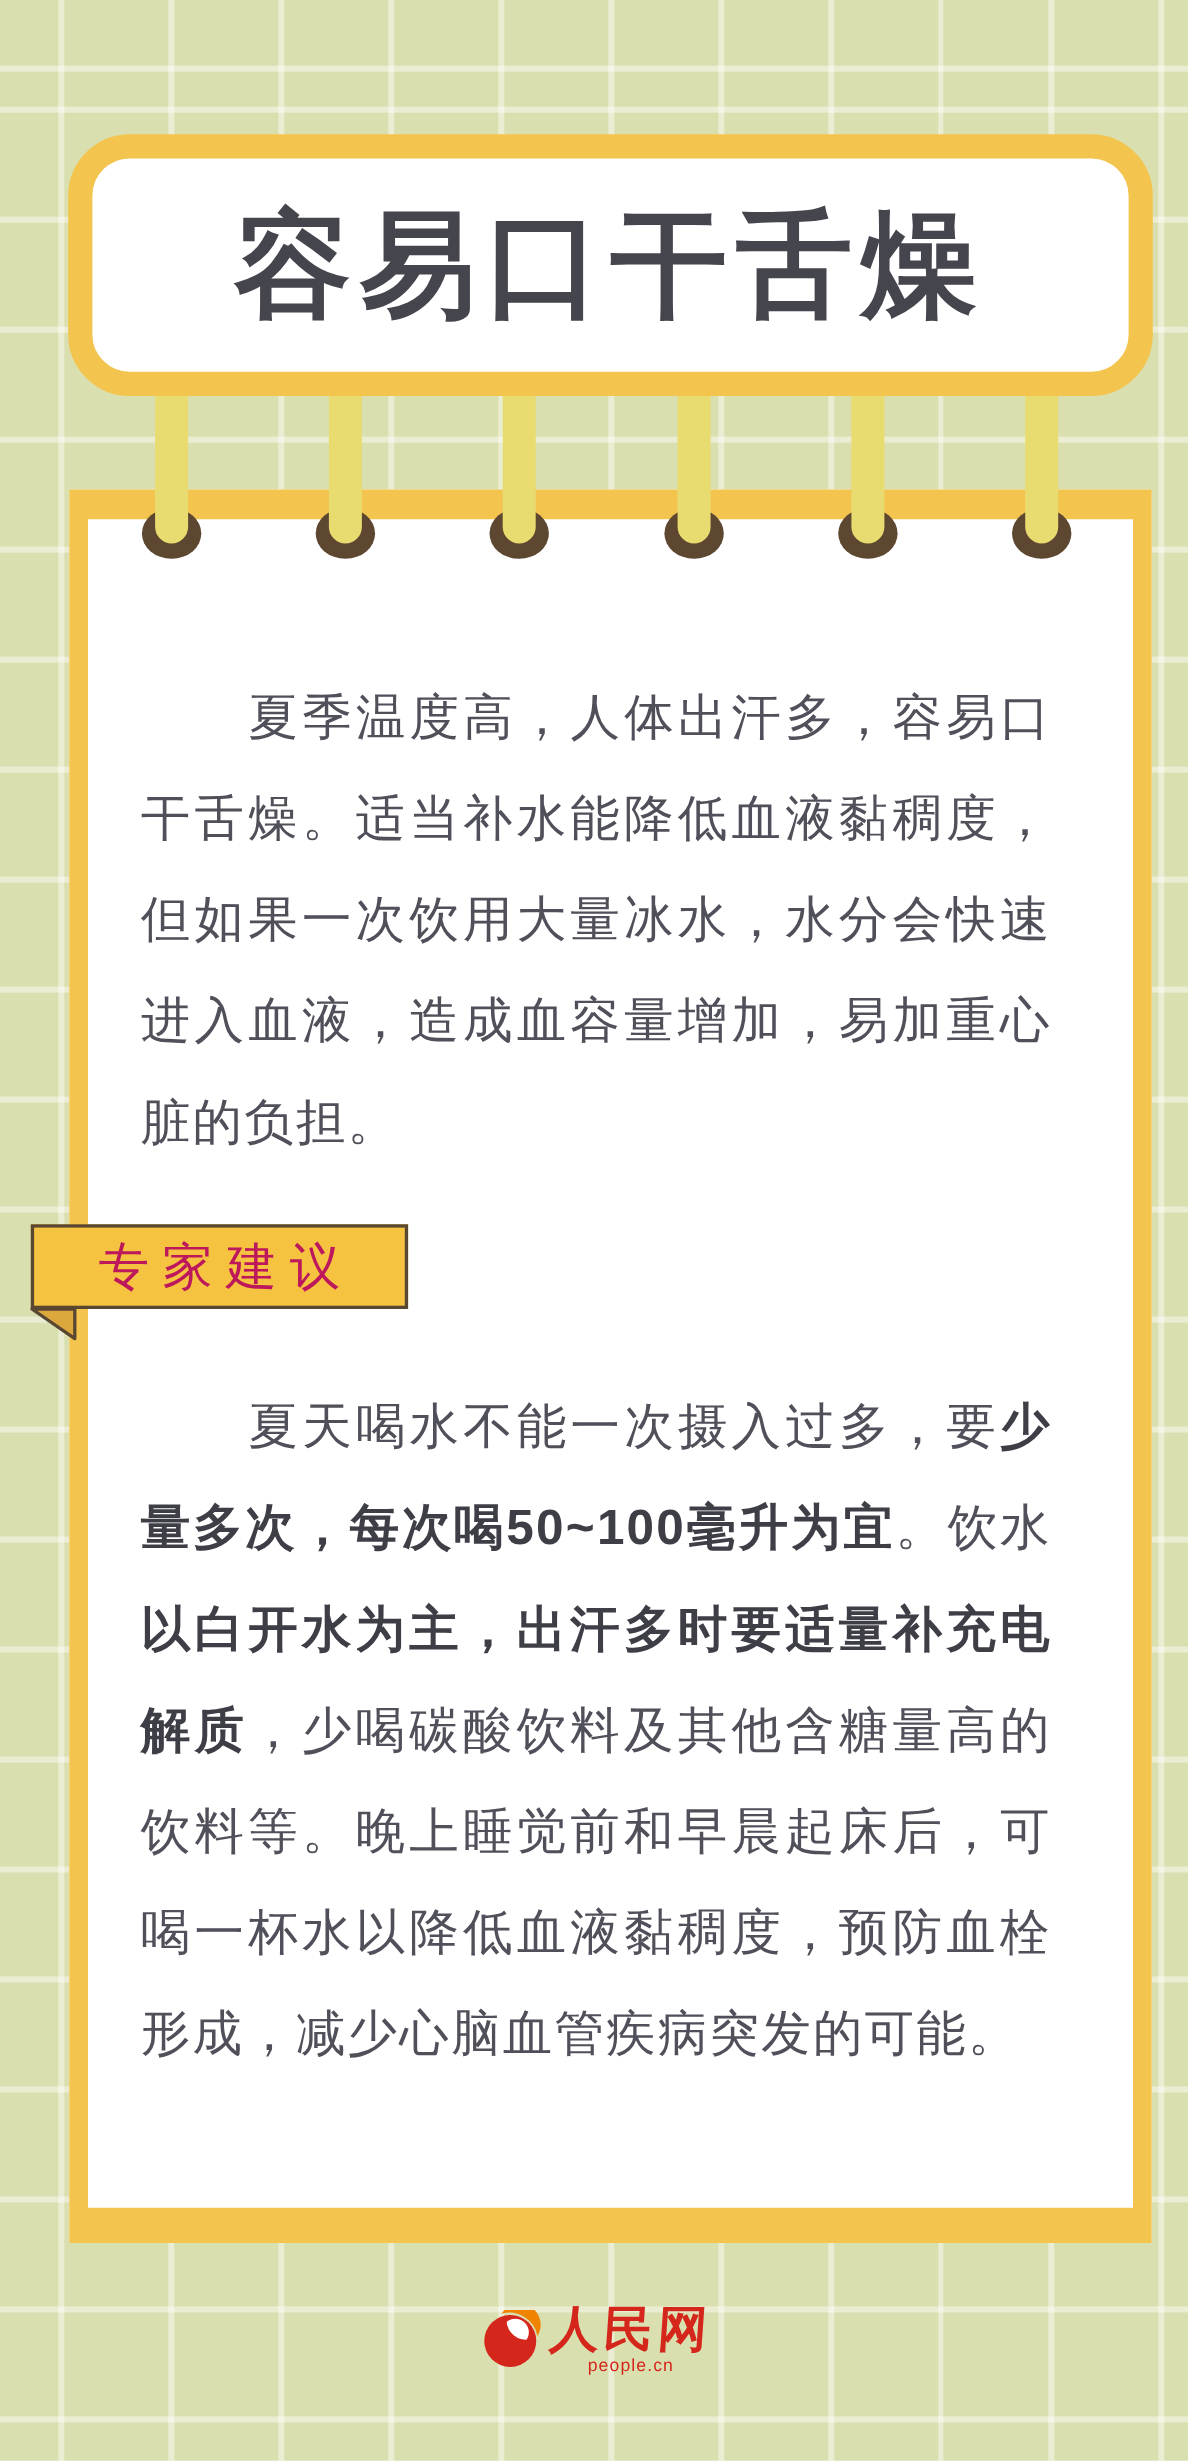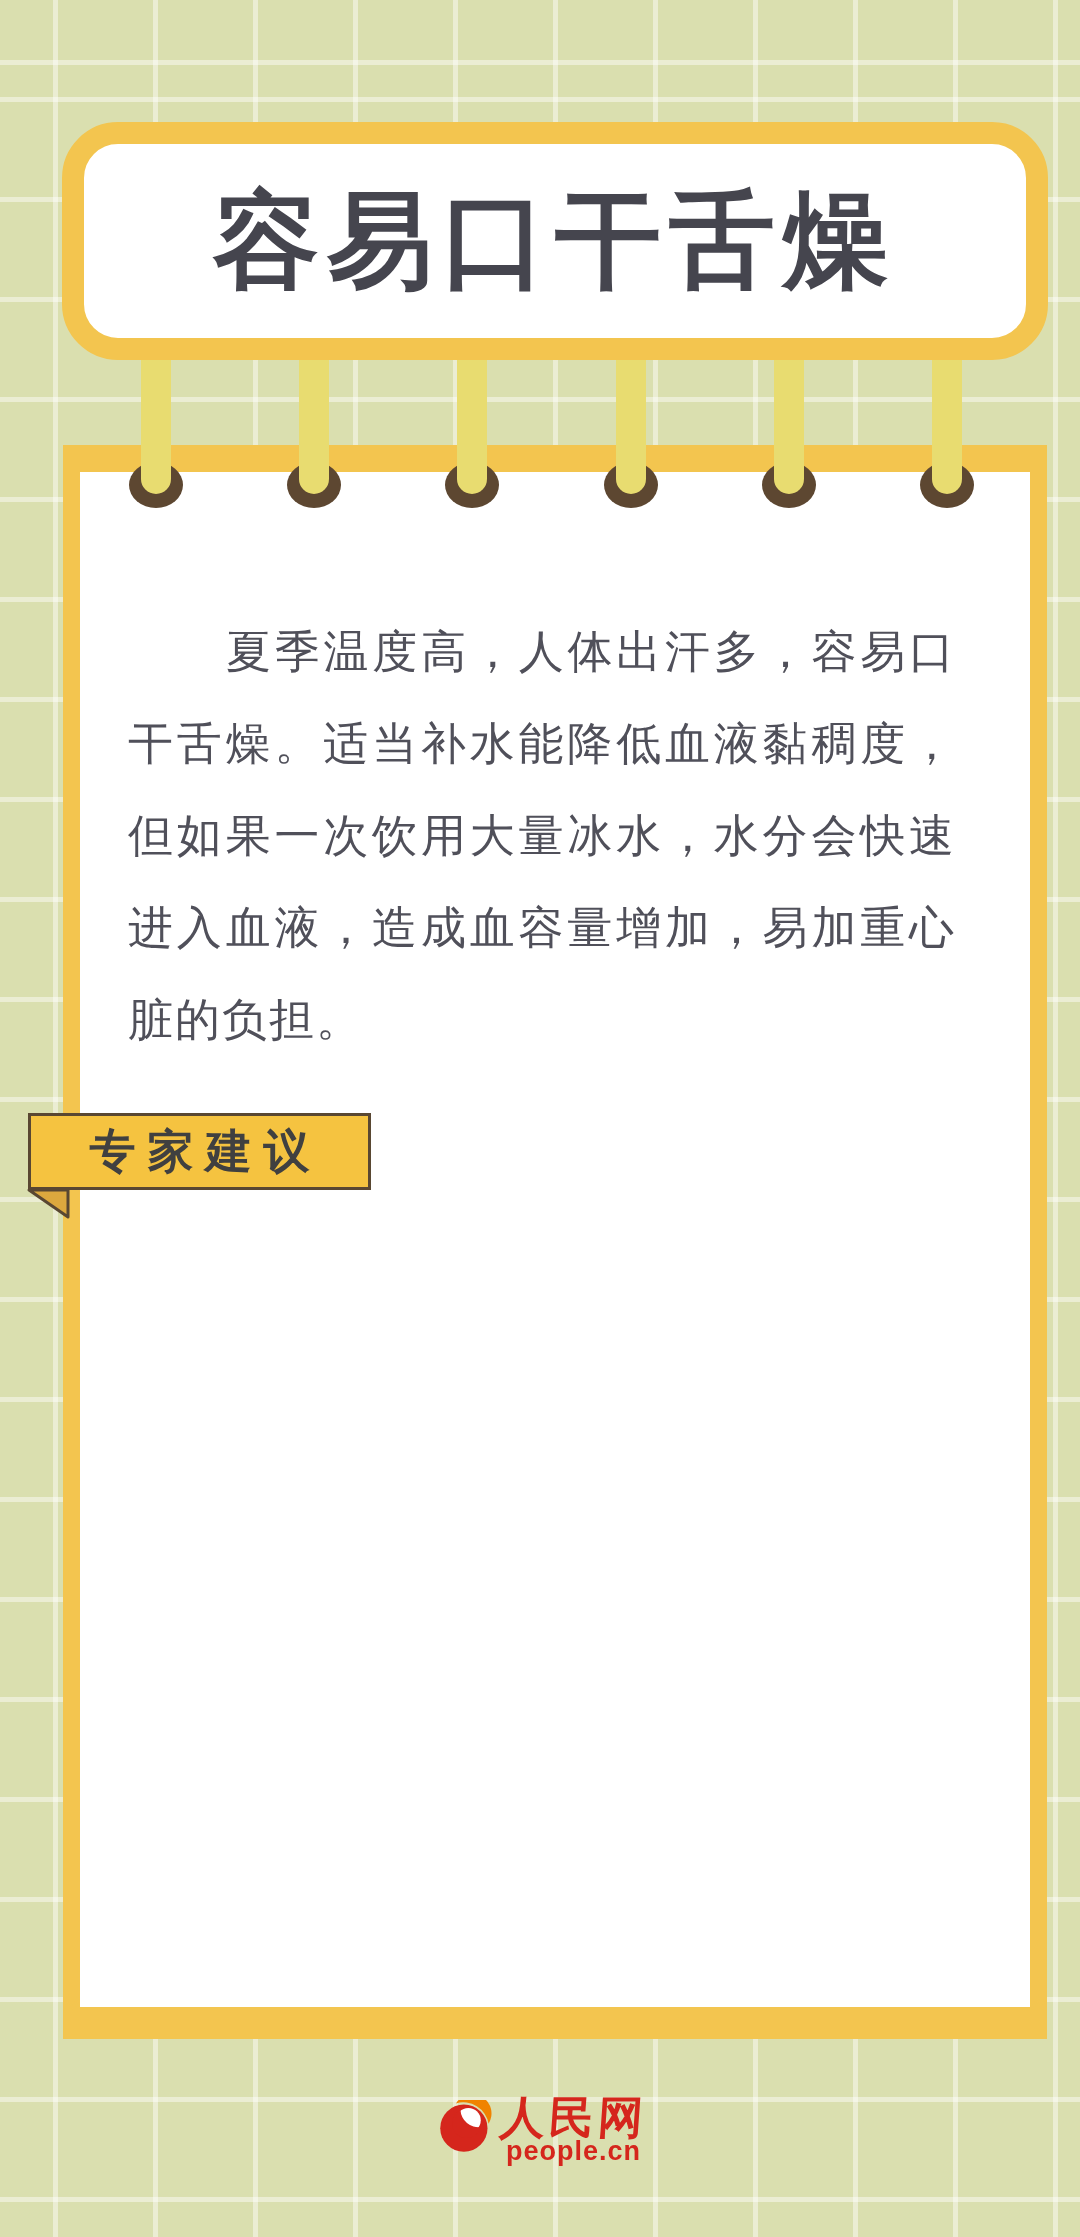--- a/index.html
+++ b/index.html
@@ -48,38 +48,38 @@
   .para.p1{top:606px;text-indent:98px;}
   .para.p2{top:1251px;text-indent:98px;}
   .para .b{font-weight:700;color:#3e3e47;}
   
   .ribbon{
     position:absolute;left:28px;top:1113px;width:343px;height:77px;
     box-sizing:border-box;background:#f5c340;border:3px solid #594732;
     display:flex;align-items:center;justify-content:center;z-index:6;
   }
   .ribbon span{
-    font-size:46px;font-weight:700;color:#404040;letter-spacing:12px;
+    font-size:46px;font-weight:400;color:#be185d;letter-spacing:12px;
     text-indent:12px;white-space:nowrap;
   }
   .ribbon-fold{position:absolute;left:27px;top:1188px;z-index:5;}
   
   .footer-logo{
     position:absolute;left:438px;top:2096px;height:66px;z-index:2;
     display:flex;align-items:flex-start;
   }
   .logo-icon{width:54px;height:54px;margin-top:4px;}
   .logo-text{margin-left:8px;display:flex;flex-direction:column;align-items:center;}
   .logo-cn{
     font-family:"Liberation Serif","DejaVu Serif",serif;
     font-size:45px;line-height:44px;font-weight:700;color:#d5261c;
     letter-spacing:4px;white-space:nowrap;transform:skewX(-4deg);
   }
   .logo-en{
-    font-size:27px;line-height:22px;font-weight:700;color:#d5261c;letter-spacing:1px;
+    font-size:16px;line-height:22px;font-weight:400;color:#d5261c;letter-spacing:1px;
   }
 </style>
 </head>
 <body>
 
 <div class="canvas">
 
   <div class="note-card"></div>
 
   <div class="hole" style="left:129px"></div>
@@ -102,20 +102,21 @@
 
   <p class="para p1"><span>夏季温度高，人体出汗多，容易口干舌燥。适当补水能降低血液黏稠度，但如果一次饮用大量冰水，水分会快速进入血液，造成血容量增加，易加重心脏的负担。</span></p>
 
   <div class="ribbon">
     <span>专家建议</span>
   </div>
   <svg class="ribbon-fold" width="44" height="32">
     <polygon points="2,2 41,2 41,29" fill="#dca83e" stroke="#594732" stroke-width="3" stroke-linejoin="round"></polygon>
   </svg>
 
+  <p class="para p2"><span>夏天喝水不能一次摄入过多，要</span><span class="b">少量多次，每次喝50~100毫升为宜</span><span>。饮水</span><span class="b">以白开水为主，出汗多时要适量补充电解质</span><span>，少喝碳酸饮料及其他含糖量高的饮料等。晚上睡觉前和早晨起床后，可喝一杯水以降低血液黏稠度，预防血栓形成，减少心脑血管疾病突发的可能。</span></p>
 
   <div class="footer-logo">
     <svg class="logo-icon" viewBox="0 0 48 48">
       <circle cx="23" cy="25" r="21" fill="#d5261c"></circle>
       <path d="M16 3 A 23 23 0 0 1 45 21 A 17 17 0 0 0 16 3 Z" fill="#f08300"></path>
       <circle cx="27" cy="18" r="11" fill="#ffffff"></circle>
       <path d="M20 9 A 13 13 0 1 0 38 24 A 16 16 0 0 1 20 9 Z" fill="#d5261c"></path>
     </svg>
     <div class="logo-text">
       <div class="logo-cn">人民网</div>

